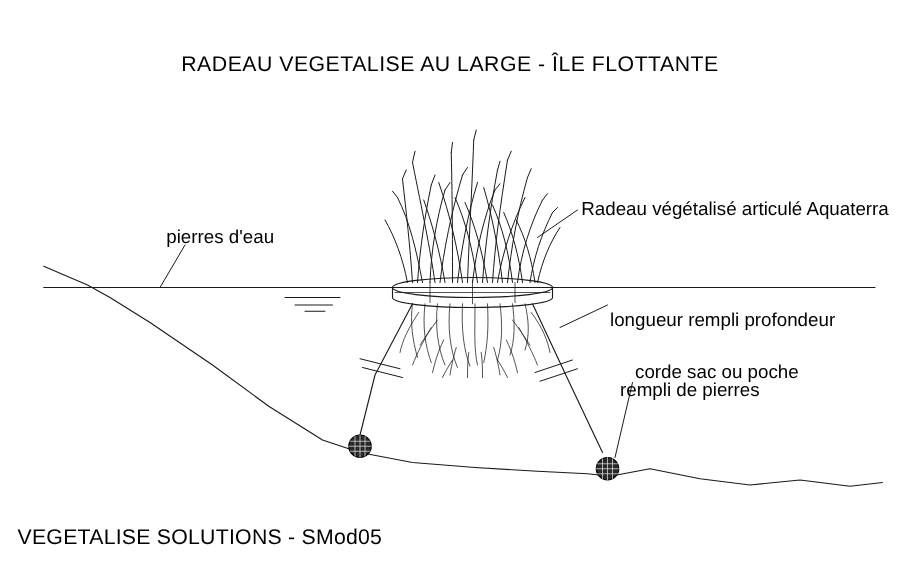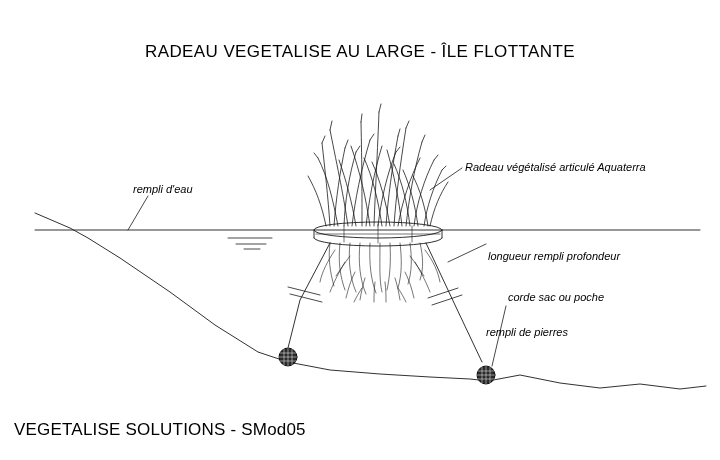--- a/index.html
+++ b/index.html
@@ -41,31 +41,30 @@
   .footer {
     position: absolute;
     left: 14px;
     top: 420px;
     font-size: 17px;
     letter-spacing: 0.2px;
     white-space: nowrap;
   }
   .lbl {
     position: absolute;
-    font-size: 11px;
+    font-size: 15px;
     line-height: 15px;
     white-space: nowrap;
-    font-style: italic;
   }
   .lbl-water { left: 133px; top: 182px; }
   .lbl-raft  { left: 465px; top: 160px; }
   .lbl-chain { left: 488px; top: 232px; }
   .lbl-chain2{ left: 488px; top: 249px; }
   .lbl-gab   { left: 508px; top: 290px; }
-  .lbl-gab2  { left: 486px; top: 305px; margin-top: 20px; }
+  .lbl-gab2  { left: 496px; top: 305px; }
 </style>
 </head>
 <body>
 
 <div id="stage">
 
   <div class="title">RADEAU VEGETALISE AU LARGE - ÎLE FLOTTANTE</div>
 
   <svg class="diagram" viewBox="0 0 720 460">
     <g stroke="#1a1a1a" fill="none" stroke-width="0.9" stroke-linecap="round" stroke-linejoin="round">
@@ -197,21 +196,21 @@
       <g stroke-width="0.8">
         <path d="M486,244 L448,262"></path>
       </g>
       <g stroke-width="0.8">
         <path d="M506,306 L492,366"></path>
       </g>
 
     </g>
   </svg>
 
-  <div class="lbl lbl-water">rempli d'eau</div>
+  <div class="lbl lbl-water">pierres d'eau</div>
   <div class="lbl lbl-raft">Radeau végétalisé articulé Aquaterra</div>
   <div class="lbl lbl-chain2">longueur rempli profondeur</div>
   <div class="lbl lbl-gab">corde sac ou poche</div>
   <div class="lbl lbl-gab2">rempli de pierres</div>
 
   <div class="footer">VEGETALISE SOLUTIONS - SMod05</div>
 
 </div>
 
 </body></html>

